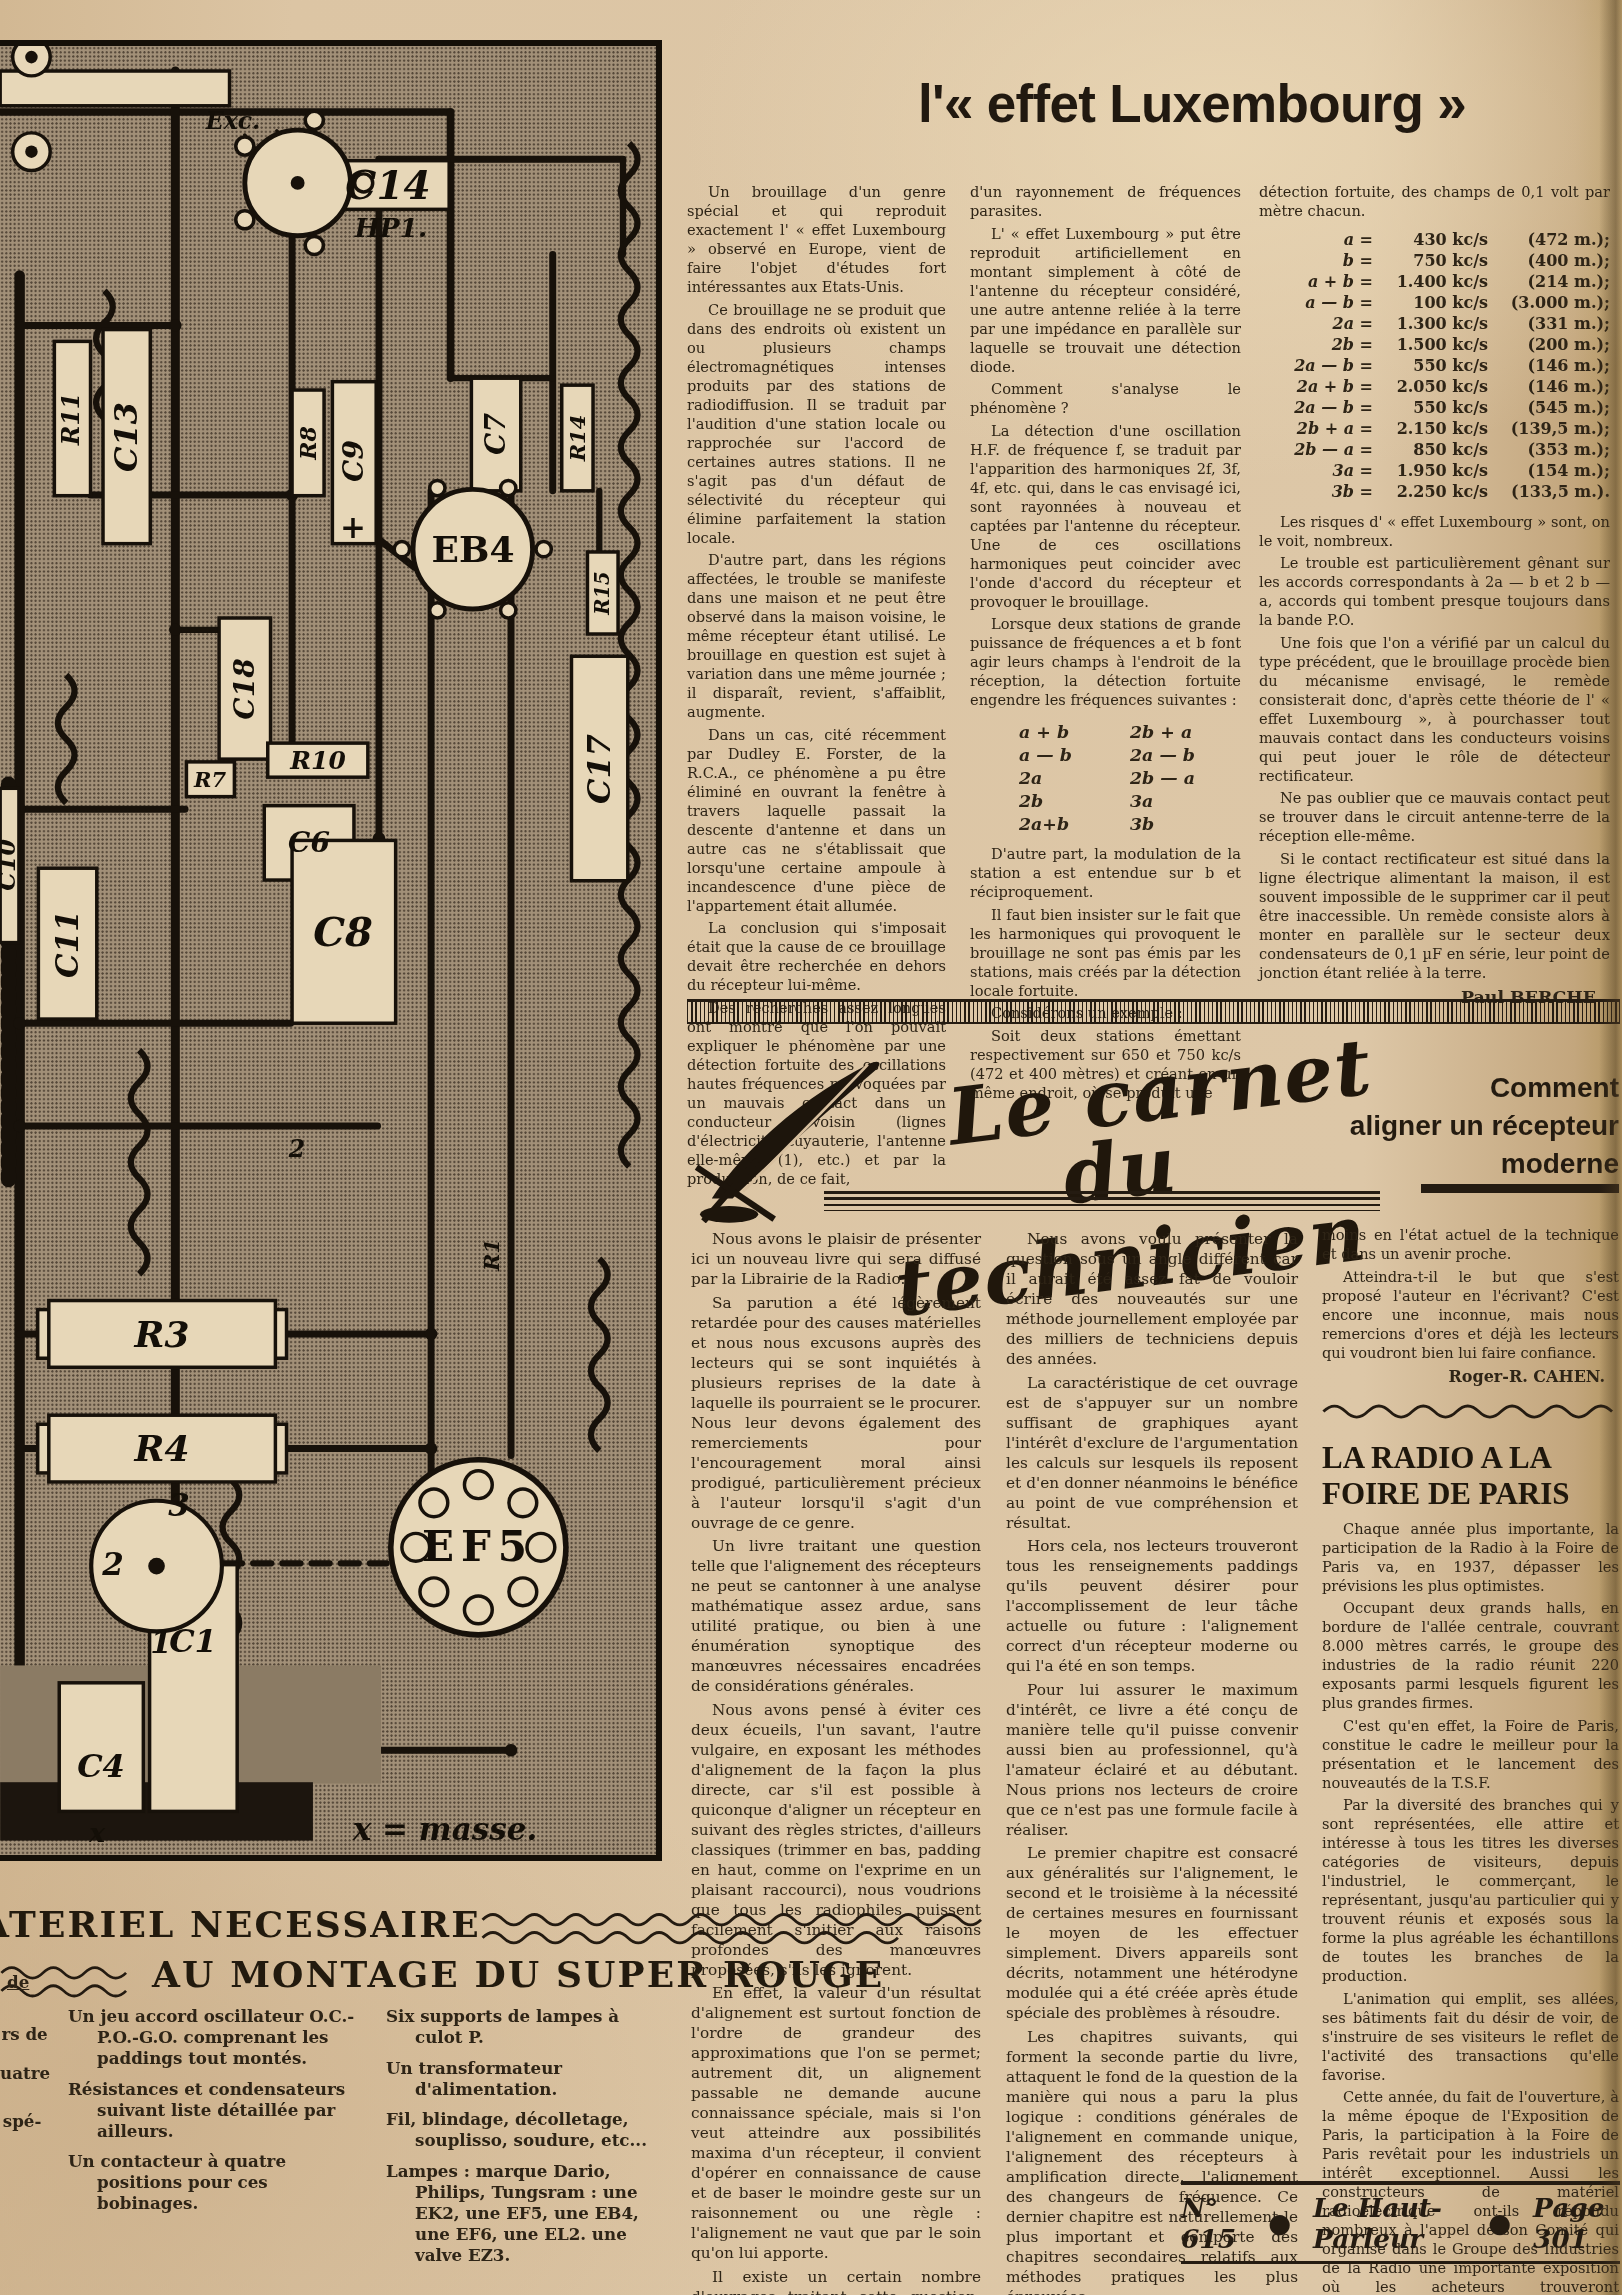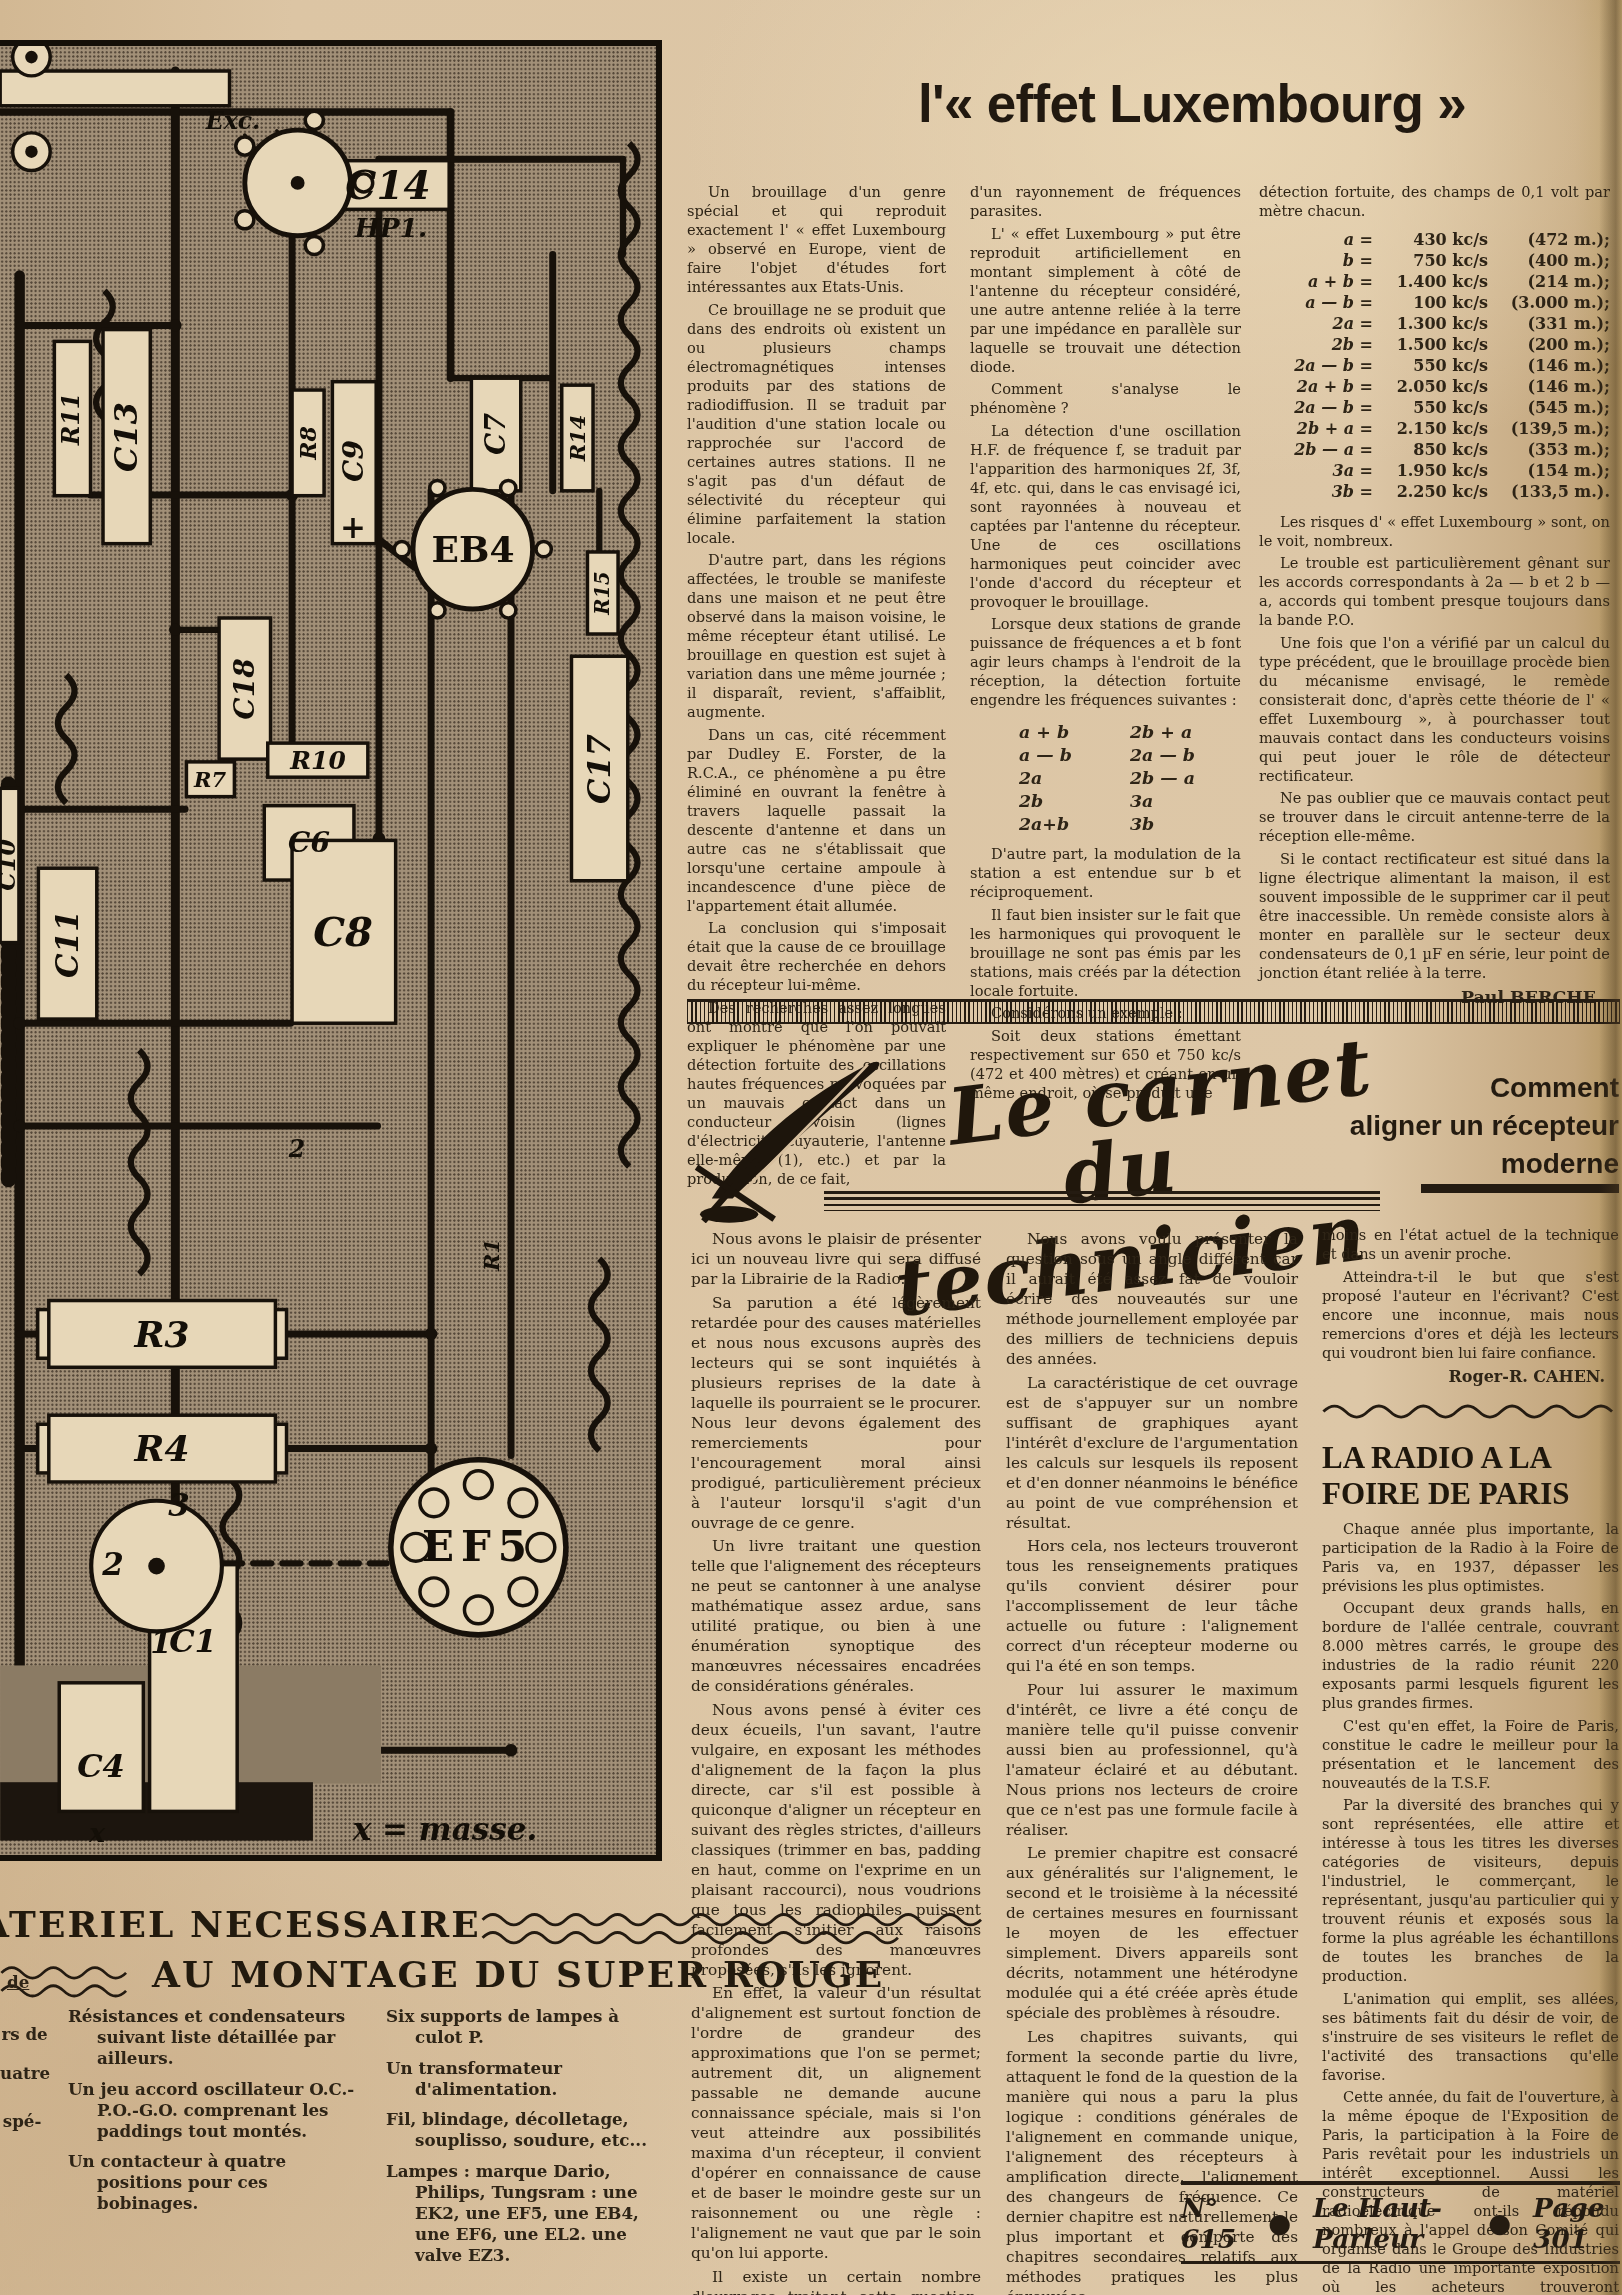--- a/index.html
+++ b/index.html
@@ -407,21 +407,21 @@
       <p>Sa parution a été légèrement retardée pour des causes matérielles et nous nous excusons auprès des lecteurs qui se sont inquiétés à plusieurs reprises de la date à laquelle ils pourraient se le procurer. Nous leur devons également des remerciements pour l'encouragement moral ainsi prodigué, particulièrement précieux à l'auteur lorsqu'il s'agit d'un ouvrage de ce genre.</p>
       <p>Un livre traitant une question telle que l'alignement des récepteurs ne peut se cantonner à une analyse mathématique assez ardue, sans utilité pratique, ou bien à une énumération synoptique des manœuvres nécessaires encadrées de considérations générales.</p>
       <p>Nous avons pensé à éviter ces deux écueils, l'un savant, l'autre vulgaire, en exposant les méthodes d'alignement de la façon la plus directe, car s'il est possible à quiconque d'aligner un récepteur en suivant des règles strictes, d'ailleurs classiques (trimmer en bas, padding en haut, comme on l'exprime en un plaisant raccourci), nous voudrions que tous les radiophiles puissent facilement s'initier aux raisons profondes des manœuvres proposées, s'ils les ignorent.</p>
       <p>En effet, la valeur d'un résultat d'alignement est surtout fonction de l'ordre de grandeur des approximations que l'on se permet; autrement dit, un alignement passable ne demande aucune connaissance spéciale, mais si l'on veut atteindre aux possibilités maxima d'un récepteur, il convient d'opérer en connaissance de cause et de baser le moindre geste sur un raisonnement ou une règle : l'alignement ne vaut que par le soin qu'on lui apporte.</p>
       <p>Il existe un certain nombre d'ouvrages traitant cette question, écrits par des confrères de valeur, qui pourraient faire songer à un double emploi de notre exposé.</p>
     </div>
   <div class="bodycol carnet-col" style="left:1006px;top:1229px;width:292px;">
 
   <p>Nous avons voulu présenter la question sous un angle différent car il aurait été assez fat de vouloir écrire des nouveautés sur une méthode journellement employée par des milliers de techniciens depuis des années.</p>
       <p>La caractéristique de cet ouvrage est de s'appuyer sur un nombre suffisant de graphiques ayant l'intérêt d'exclure de l'argumentation les calculs sur lesquels ils reposent et d'en donner néanmoins le bénéfice au point de vue compréhension et résultat.</p>
-      <p>Hors cela, nos lecteurs trouveront tous les renseignements pratiques qu'ils convient désirer pour l'accomplissement de leur tâche actuelle ou future : l'alignement correct d'un récepteur moderne ou qui l'a été en son temps.</p>
+      <p>Hors cela, nos lecteurs trouveront tous les renseignements paddings qu'ils peuvent désirer pour l'accomplissement de leur tâche actuelle ou future : l'alignement correct d'un récepteur moderne ou qui l'a été en son temps.</p>
       <p>Pour lui assurer le maximum d'intérêt, ce livre a été conçu de manière telle qu'il puisse convenir aussi bien au professionnel, qu'à l'amateur éclairé et au débutant. Nous prions nos lecteurs de croire que ce n'est pas une formule facile à réaliser.</p>
       <p>Le premier chapitre est consacré aux généralités sur l'alignement, le second et le troisième à la nécessité de certaines mesures en fournissant le moyen de les effectuer simplement. Divers appareils sont décrits, notamment une hétérodyne modulée qui a été créée après étude spéciale des problèmes à résoudre.</p>
       <p>Les chapitres suivants, qui forment la seconde partie du livre, attaquent le fond de la question de la manière qui nous a paru la plus logique : conditions générales de l'alignement en commande unique, l'alignement des récepteurs à amplification directe, l'alignement des changeurs de fréquence. Ce dernier chapitre est naturellement le plus important et comporte des chapitres secondaires relatifs aux méthodes pratiques les plus éprouvées.</p>
     </div>
 
   <div class="bodycol colC" style="left:1322px;top:1225px;width:297px;">
     <div class="cont">
 
     <p>moins en l'état actuel de la technique et dans un avenir proche.</p>
         <p>Atteindra-t-il le but que s'est proposé l'auteur en l'écrivant? C'est encore une inconnue, mais nous remercions d'ores et déjà les lecteurs qui voudront bien lui faire confiance.</p>
@@ -449,22 +449,22 @@
     <path d="M2,40 q15,-15 30,0 t30,0 t30,0 t30,0 t30,0 t30,0 t30,0 t30,0 t30,0 t30,0 t30,0 t30,0 t30,0 t30,0 t30,0 t30,0 t30,0 t30,0 t30,0 t30,0" stroke="#241b11" stroke-width="4" fill="none"></path>
   </svg>
   <svg class="wavy" style="left:0px;top:1963px;" width="142" height="35" viewBox="0 0 205 50">
     <path d="M2,14 q15,-15 30,0 t30,0 t30,0 t30,0 t30,0 t30,0" stroke="#241b11" stroke-width="4" fill="none"></path>
     <path d="M2,40 q15,-15 30,0 t30,0 t30,0 t30,0 t30,0 t30,0" stroke="#241b11" stroke-width="4" fill="none"></path>
   </svg>
   <div class="mat-title" style="left:152px;top:1953px;">AU MONTAGE DU SUPER ROUGE</div>
 
   <div class="mat-col" style="left:68px;top:2006px;width:297px;">
 
-  <p>Résistances et condensateurs suivant liste détaillée par ailleurs.</p>
-      <p>Un jeu accord oscillateur O.C.-P.O.-G.O. comprenant les paddings tout montés.</p>
+  <p>Un jeu accord oscillateur O.C.-P.O.-G.O. comprenant les paddings tout montés.</p>
+      <p>Résistances et condensateurs suivant liste détaillée par ailleurs.</p>
       <p>Un contacteur à quatre positions pour ces bobinages.</p>
     </div>
   <div class="mat-col" style="left:386px;top:2006px;width:286px;">
 
   <p>Six supports de lampes à culot P.</p>
       <p>Un transformateur d'alimentation.</p>
       <p>Fil, blindage, décolletage, souplisso, soudure, etc...</p>
       <p>Lampes : marque Dario, Philips, Tungsram : une EK2, une EF5, une EB4, une EF6, une EL2. une valve EZ3.</p>
     </div>
 

